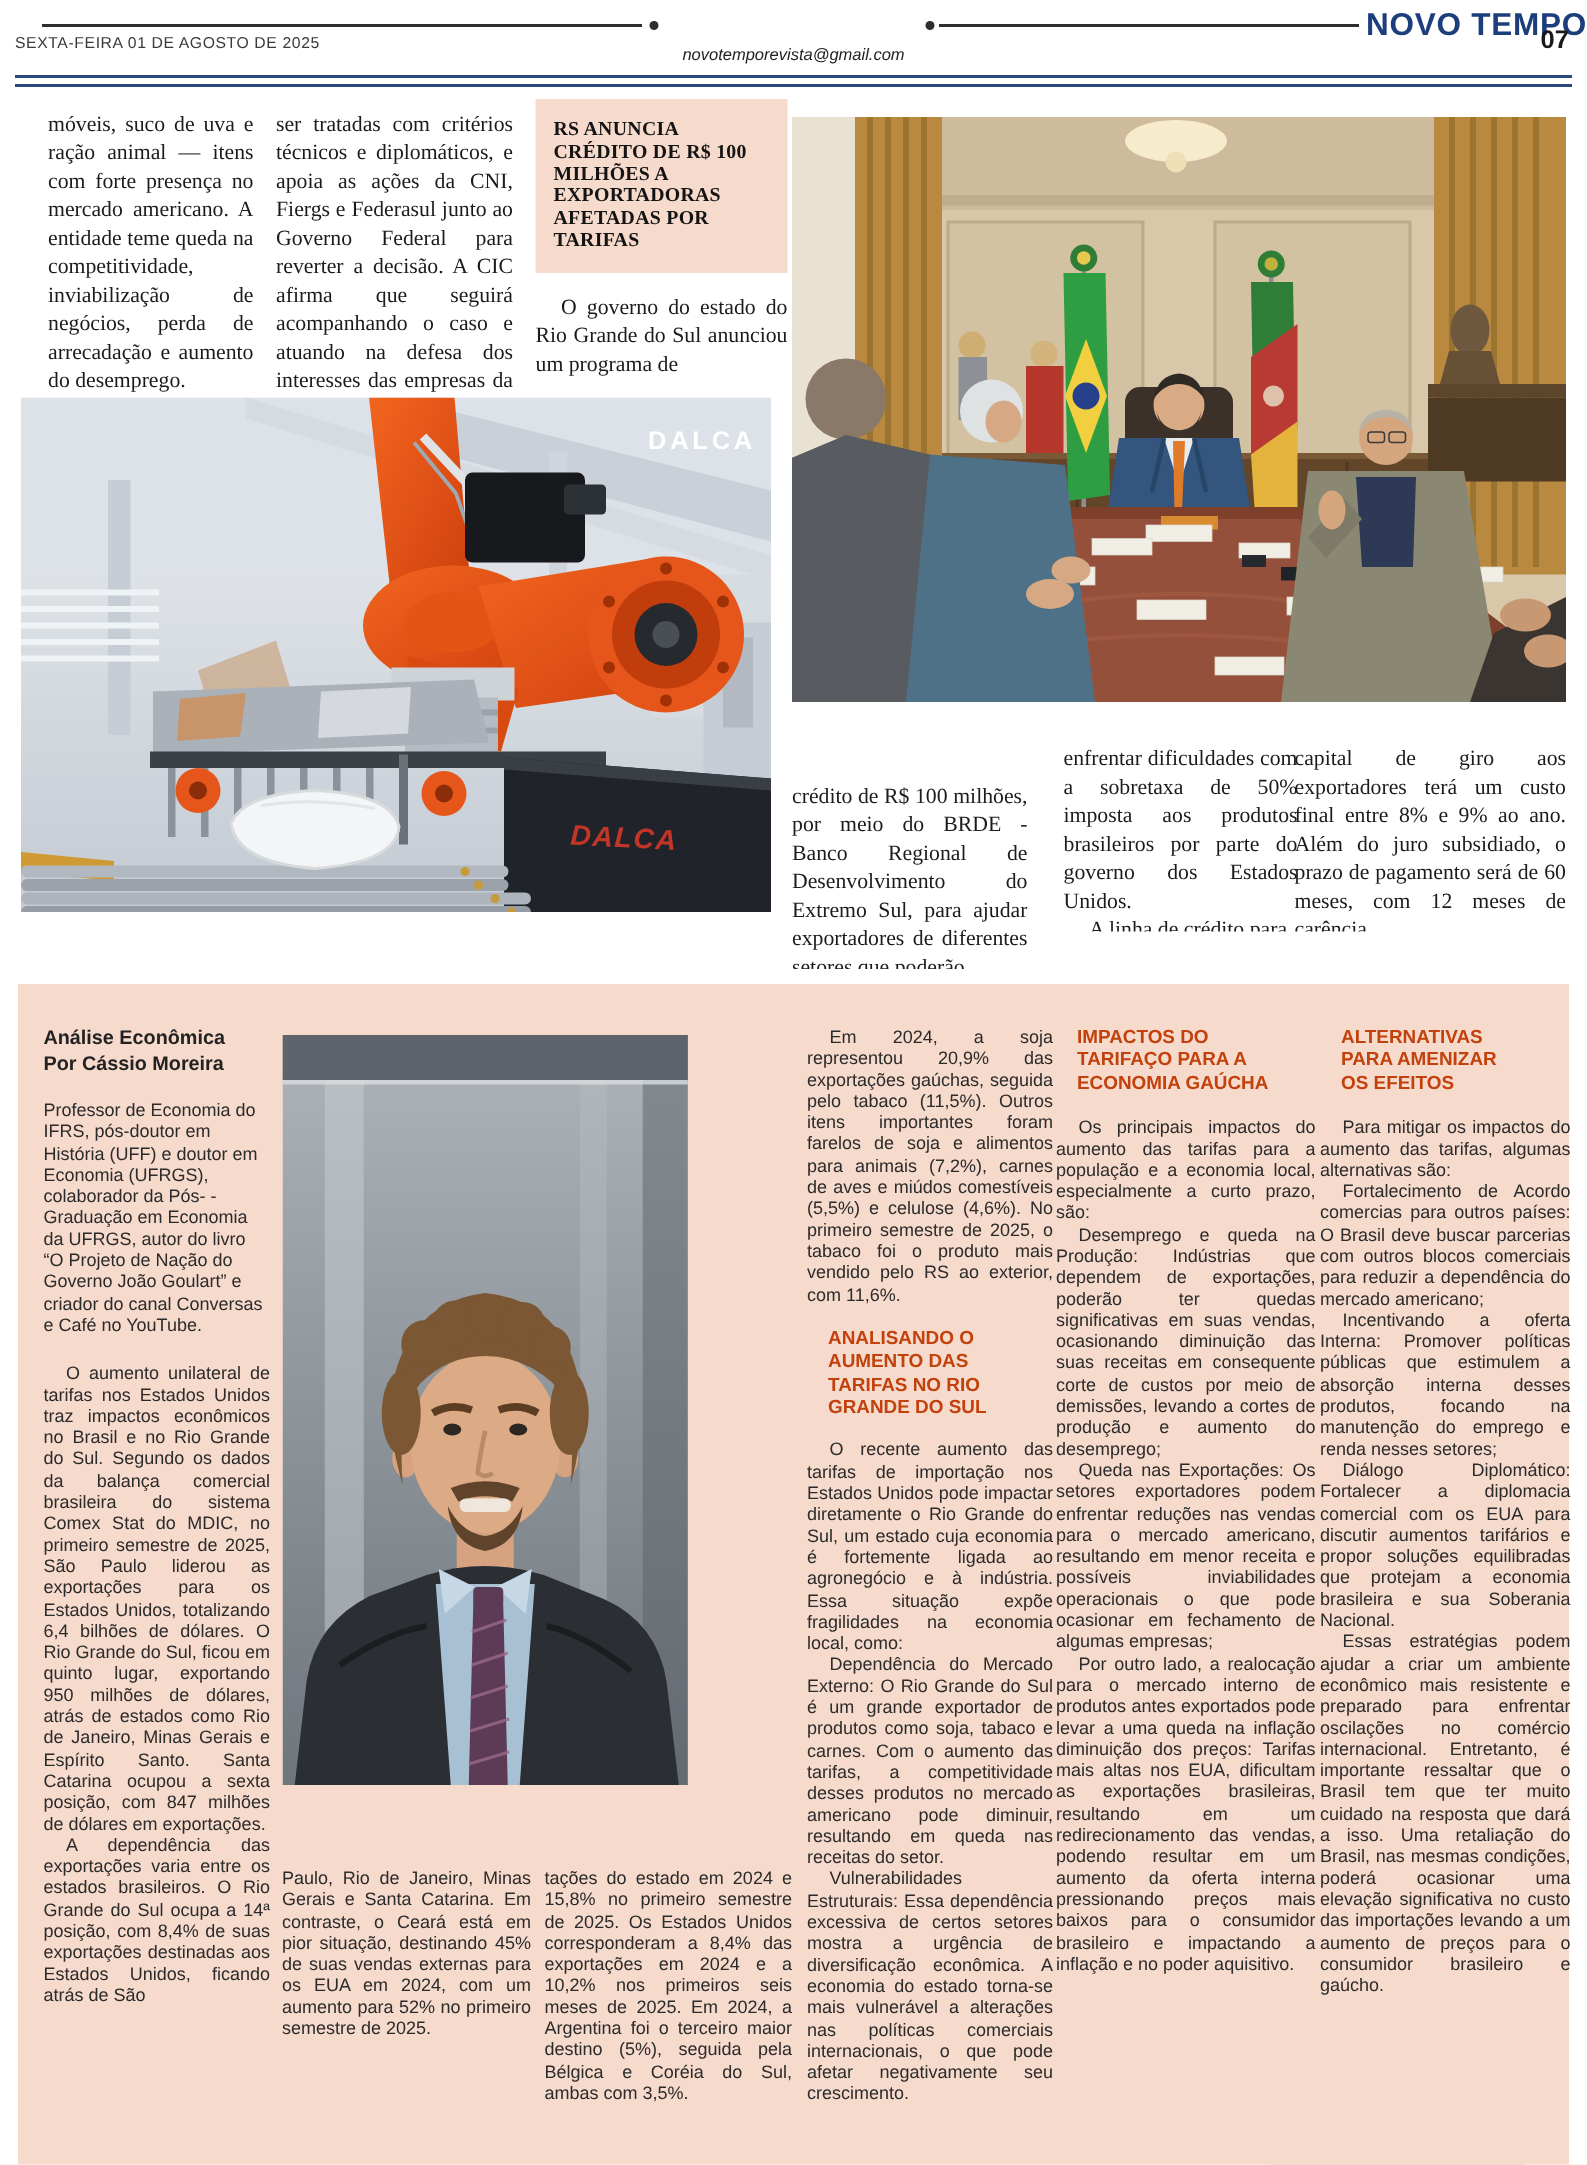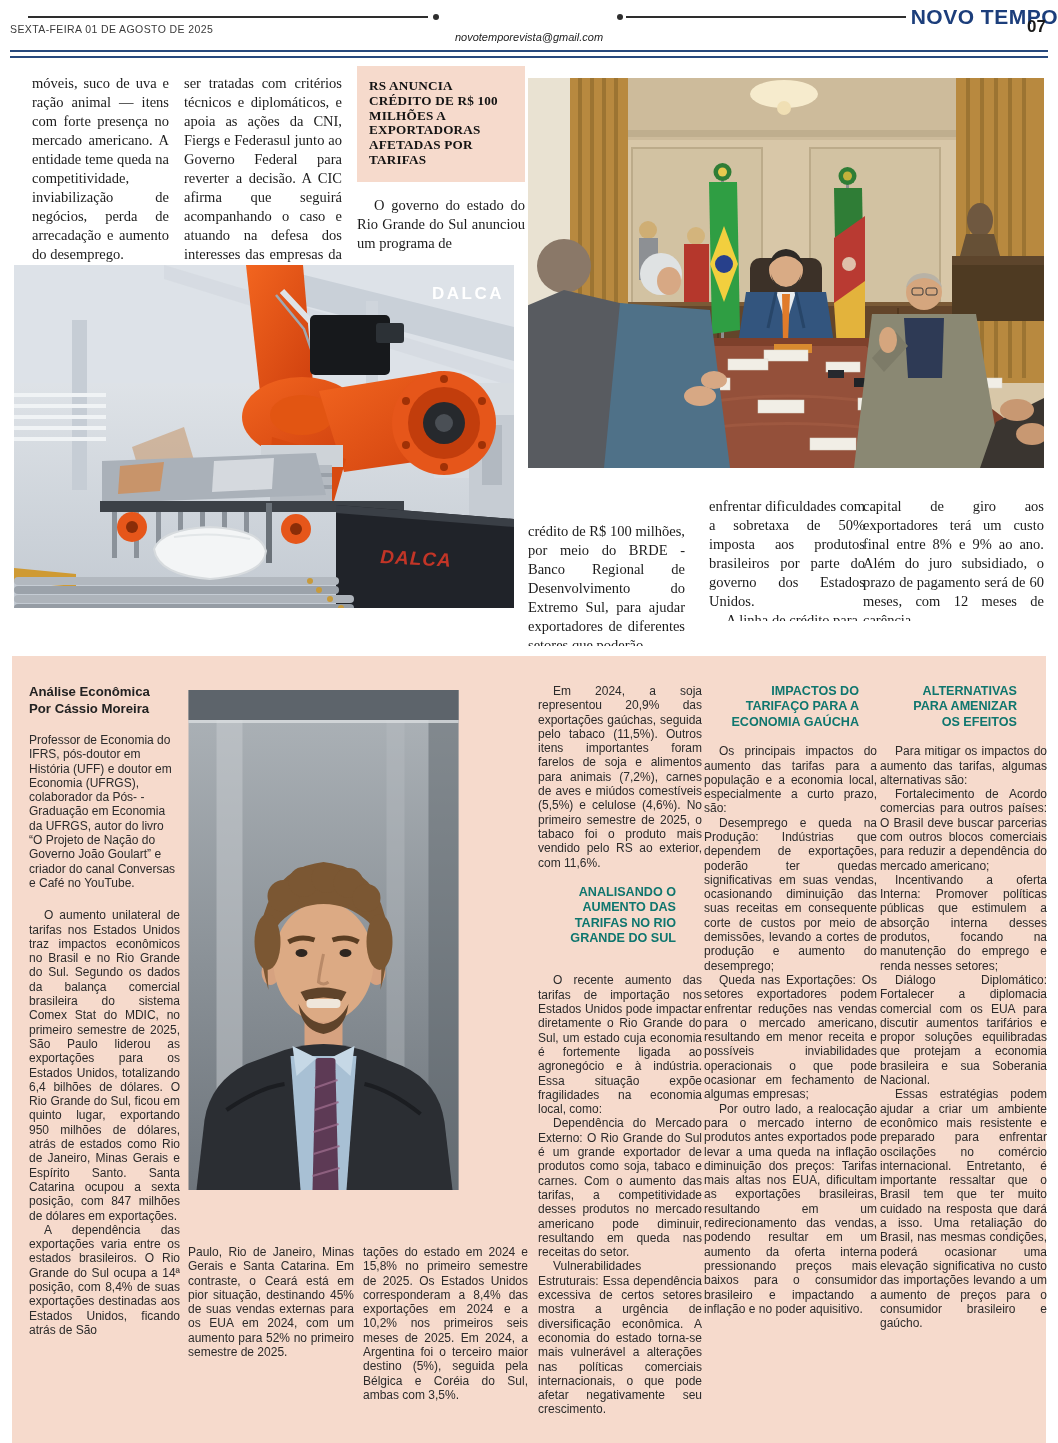--- a/index.html
+++ b/index.html
@@ -32,22 +32,22 @@
   }
 
   
   .panel { background:#f6dacc; }
   .sans-txt { font-family:"Liberation Sans","DejaVu Sans",sans-serif; font-size:12px; line-height:14.3px; text-align:justify; color:#2b2b2b; hyphens:auto; -webkit-hyphens:auto; }
   .sans-txt p { margin:0; }
   .sans-txt p.ind { text-indent:15px; }
   .byline { font-family:"Liberation Sans",sans-serif; font-size:13.2px; line-height:16.5px; font-weight:bold; color:#222; margin-bottom:16px; text-align:left; }
   .bio { text-align:left; }
   .bio-gap { height:18px; }
-  .col-heading { font-family:"Liberation Sans",sans-serif; font-weight:bold; font-size:12.6px; line-height:15.4px; color:#0f766e; padding-left:14px; text-align:right; }
-  .heading-mid { margin:15px 0 27px; }
+  .col-heading { font-family:"Liberation Sans",sans-serif; font-weight:bold; font-size:12.6px; line-height:15.4px; color:#c2410c; padding-left:14px; text-align:left; }
+  .heading-mid { margin:15px 0 13px; }
   .heading-top { margin:0 0 14px; }
   .caption { font-family:"Liberation Sans",sans-serif; font-size:12.3px; color:#2a2a2a; text-align:center; }
 </style>
 </head>
 <body>
 
 <header>
   <div class="abs date" style="left:10px;top:23px;">SEXTA-FEIRA 01 DE AGOSTO DE 2025</div>
   <div class="abs rule" style="left:28px;top:16px;width:400px;"></div>
   <div class="abs rule-dot" style="left:433px;top:14px;"></div>

